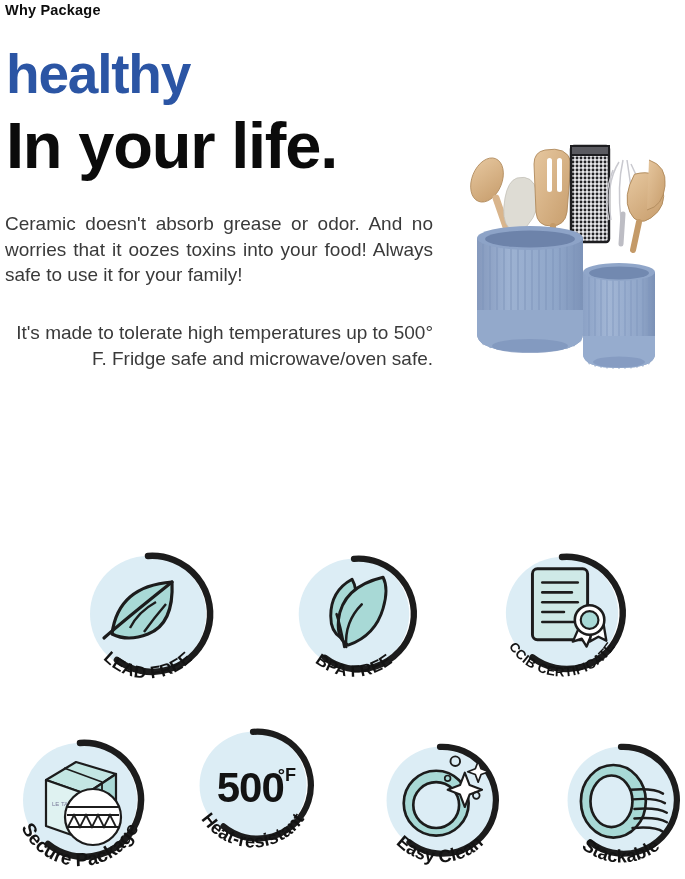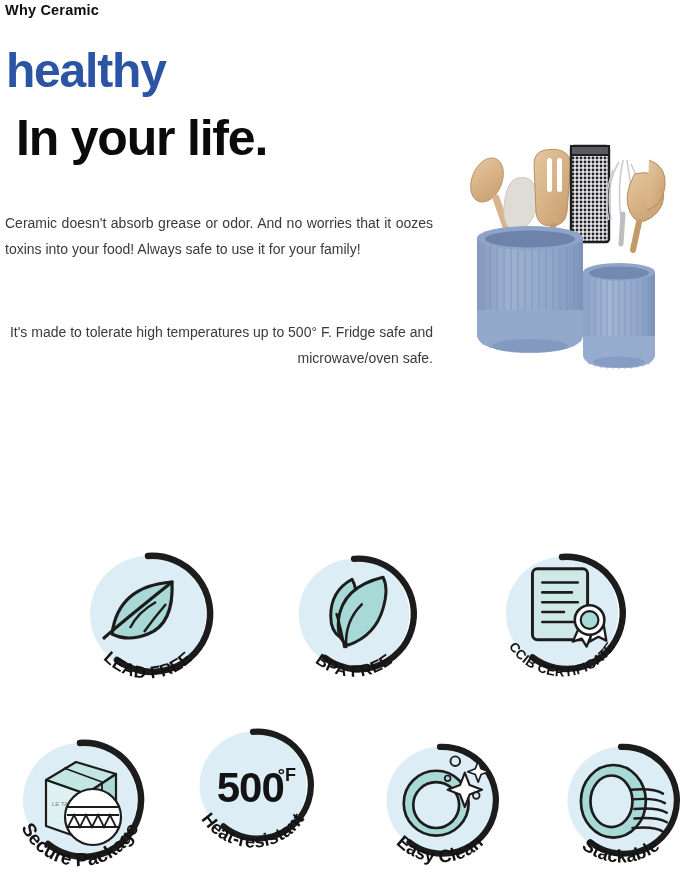--- a/index.html
+++ b/index.html
@@ -24,43 +24,42 @@
     font-size: 14.5px;
     font-weight: bold;
     letter-spacing: 0.2px;
     color: #0d0d0d;
   }
 
   .hl-blue {
     position: absolute;
     left: 6px;
     top: 47px;
-    font-size: 48px;
+    font-size: 55px;
     font-weight: bold;
     line-height: 1;
     letter-spacing: -1.2px;
     color: #2b55a4;
   }
   .hl-black {
     position: absolute;
     left: 6px;
     top: 113px;
-    font-size: 50px;
+    font-size: 65px;
     font-weight: bold;
     line-height: 1;
     letter-spacing: -1.2px;
     color: #0b0b0b;
-    margin-left: 10px;
   }
 
   .para {
     position: absolute;
     left: 5px;
     width: 428px;
-    font-size: 14px;
+    font-size: 19px;
     line-height: 25.6px;
     color: #3a3a3a;
     text-align: justify;
     text-justify: inter-word;
   }
   .para.p1 { top: 211px; }
   .para.p2 { top: 320px; text-align: right; }
 
   
   .photo {
@@ -75,21 +74,21 @@
   
   .badges { position: absolute; left: 0; top: 540px; width: 685px; height: 339px; }
   .badge { position: absolute; }
   .badge svg { display: block; overflow: visible; }
 
   .bt { font-family: "Liberation Sans", sans-serif; font-weight: bold; fill: #131313; }
 </style>
 </head>
 <body>
 
-<div class="kicker">Why Ceramic</div>
+<div class="kicker">Why Package</div>
 <div class="hl-blue">healthy</div>
 <div class="hl-black">In your life.</div>
 
 <div class="para p1">Ceramic doesn't absorb grease or odor. And no worries that it oozes toxins into your food! Always safe to use it for your family!</div>
 <div class="para p2">It's made to tolerate high temperatures up to 500° F. Fridge safe and microwave/oven safe.</div>
 
 <div class="photo">
   <svg viewBox="0 0 242 250">
     <defs>
       <linearGradient id="cer1" x1="0" y1="0" x2="1" y2="0">

